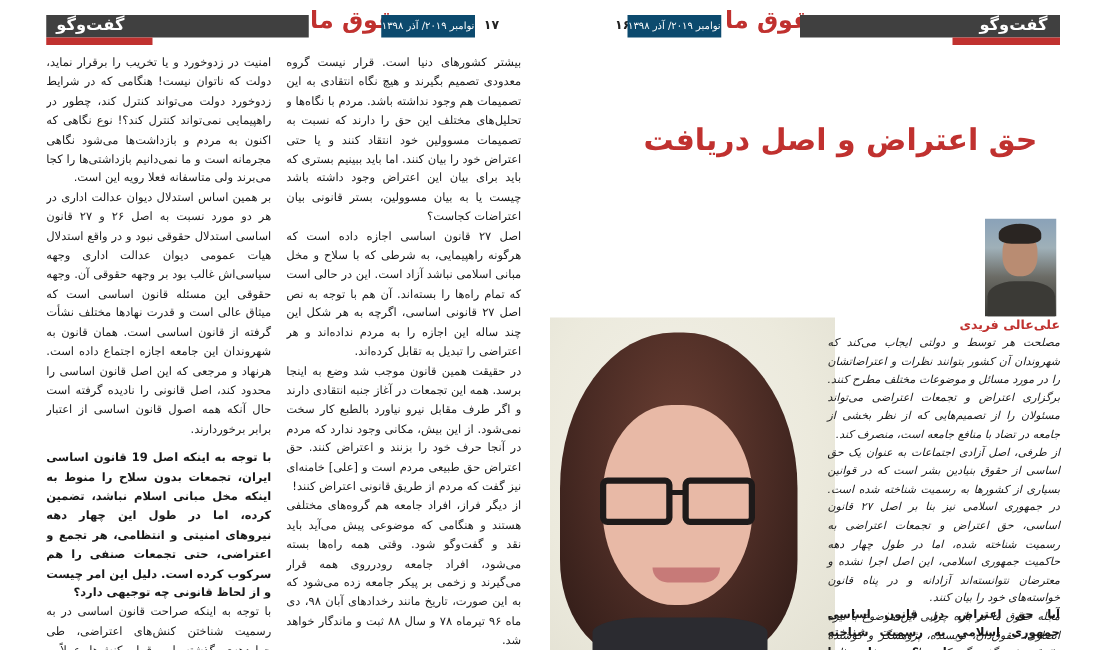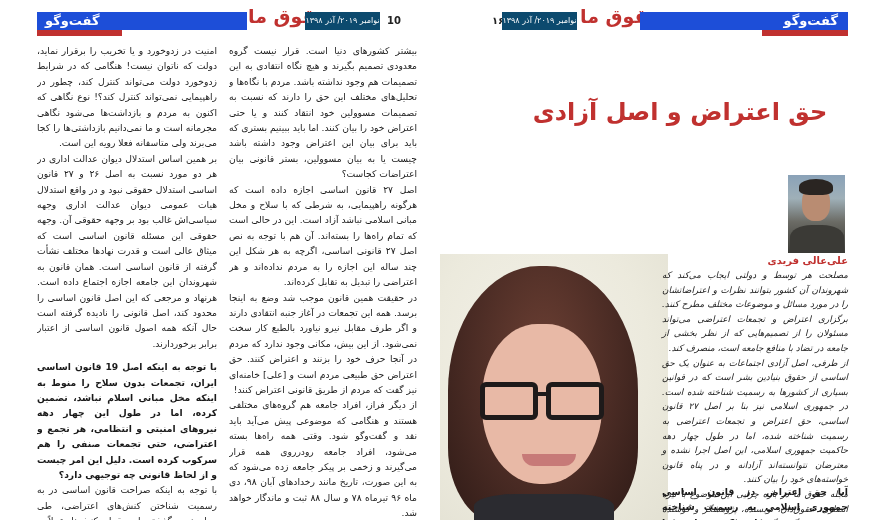--- a/index.html
+++ b/index.html
@@ -4,21 +4,21 @@
 <style>
   * { box-sizing: border-box; margin: 0; padding: 0; }
   html, body { width: 885px; height: 520px; overflow: hidden; background: #ffffff; }
   body { position: relative; font-family: "DejaVu Sans", sans-serif; color: #1a1a1a; }
 
   .page { position: absolute; top: 0; height: 520px; overflow: hidden; background: #fff; }
   .page-left { left: 0; width: 440px; }
   .page-right { left: 440px; width: 445px; }
 
   
-  .hdr-bar { position: absolute; top: 12px; height: 18px; background: #1d4ed8; }
+  .hdr-bar { position: absolute; top: 12px; height: 18px; background: #404040; }
   .section-label { position: absolute; color: #fff; font-size: 13px; font-weight: bold; line-height: 18px; direction: rtl; }
   .mag-title { position: absolute; top: 3px; color: #c0312f; font-size: 19px; font-weight: bold; line-height: 26px; direction: rtl; white-space: nowrap; }
   .date-box { position: absolute; top: 12px; height: 18px; background: #0c4a6e; color: #fff; font-size: 8px; line-height: 18px; text-align: center; direction: rtl; white-space: nowrap; }
   .page-num { position: absolute; top: 12px; font-size: 10px; line-height: 18px; color: #222; font-weight: bold; }
   .hdr-stub { position: absolute; top: 30px; height: 6px; background: #c0312f; }
 
   
   .col { position: absolute; direction: rtl; text-align: justify; font-size: 9.2px; line-height: 15.4px; color: #1a1a1a; overflow: hidden; }
   .col p { margin: 0; }
   .col p.q { font-weight: bold; }
@@ -49,21 +49,21 @@
 </head>
 <body>
 
 <div class="page page-left">
   <div class="hdr-bar" style="left:37px; width:210px;">
     <span class="section-label" style="right:auto; left:8px;">گفت‌وگو</span>
   </div>
   <div class="hdr-stub" style="left:37px; width:85px;"></div>
   <span class="mag-title" style="left:248px;">حقوق ما</span>
   <div class="date-box" style="left:305px; width:75px;">نوامبر ۲۰۱۹/ آذر ۱۳۹۸</div>
-  <span class="page-num" style="left:387px;">10</span>
+  <span class="page-num" style="left:387px;">۱۷</span>
 
   <div class="col" style="left:229px; top:43px; width:188px; height:477px;">
     <p>بیشتر کشورهای دنیا است. قرار نیست گروه معدودی تصمیم بگیرند و هیچ نگاه انتقادی به این تصمیمات هم وجود نداشته باشد. مردم با نگاه‌ها و تحلیل‌های مختلف این حق را دارند که نسبت به تصمیمات مسوولین خود انتقاد کنند و یا حتی اعتراض خود را بیان کنند. اما باید ببینیم بستری که باید برای بیان این اعتراض وجود داشته باشد چیست یا به بیان مسوولین، بستر قانونی بیان اعتراضات کجاست؟</p>
     <p>اصل ۲۷ قانون اساسی اجازه داده است که هرگونه راهپیمایی، به شرطی که با سلاح و مخل مبانی اسلامی نباشد آزاد است. این در حالی است که تمام راه‌ها را بسته‌اند. آن هم با توجه به نص اصل ۲۷ قانونی اساسی، اگرچه به هر شکل این چند ساله این اجازه را به مردم نداده‌اند و هر اعتراضی را تبدیل به تقابل کرده‌اند.</p>
     <p>در حقیقت همین قانون موجب شد وضع به اینجا برسد. همه این تجمعات در آغاز جنبه انتقادی دارند و اگر طرف مقابل نیرو نیاورد بالطبع کار سخت نمی‌شود. از این بیش، مکانی وجود ندارد که مردم در آنجا حرف خود را بزنند و اعتراض کنند. حق اعتراض حق طبیعی مردم است و [علی] خامنه‌ای نیز گفت که مردم از طریق قانونی اعتراض کنند!</p>
     <p>از دیگر فراز، افراد جامعه هم گروه‌های مختلفی هستند و هنگامی که موضوعی پیش می‌آید باید نقد و گفت‌وگو شود. وقتی همه راه‌ها بسته می‌شود، افراد جامعه رودرروی همه قرار می‌گیرند و زخمی بر پیکر جامعه زده می‌شود که به این صورت، تاریخ مانند رخدادهای آبان ۹۸، دی ماه ۹۶ تیرماه ۷۸ و سال ۸۸ ثبت و ماندگار خواهد شد.</p>
 
   </div>
 
   <div class="col" style="left:37px; top:43px; width:180px; height:477px;">
@@ -76,21 +76,21 @@
 
 <div class="page page-right">
   <span class="page-num" style="left:52px;">۱۶</span>
   <div class="date-box" style="left:62px; width:75px;">نوامبر ۲۰۱۹/ آذر ۱۳۹۸</div>
   <span class="mag-title" style="left:140px;">حقوق ما</span>
   <div class="hdr-bar" style="left:200px; width:208px;">
     <span class="section-label" style="right:10px;">گفت‌وگو</span>
   </div>
   <div class="hdr-stub" style="left:322px; width:86px;"></div>
 
-  <h1 class="article-title">حق اعتراض و اصل آزادی</h1>
+  <h1 class="article-title">حق اعتراض و اصل دریافت</h1>
 
   <div class="author-photo">
     <div class="body"></div>
     <div class="head"></div>
     <div class="hair"></div>
   </div>
   <div class="author-name">علی‌عالی فریدی</div>
 
   <div class="side-strip"></div>
 

